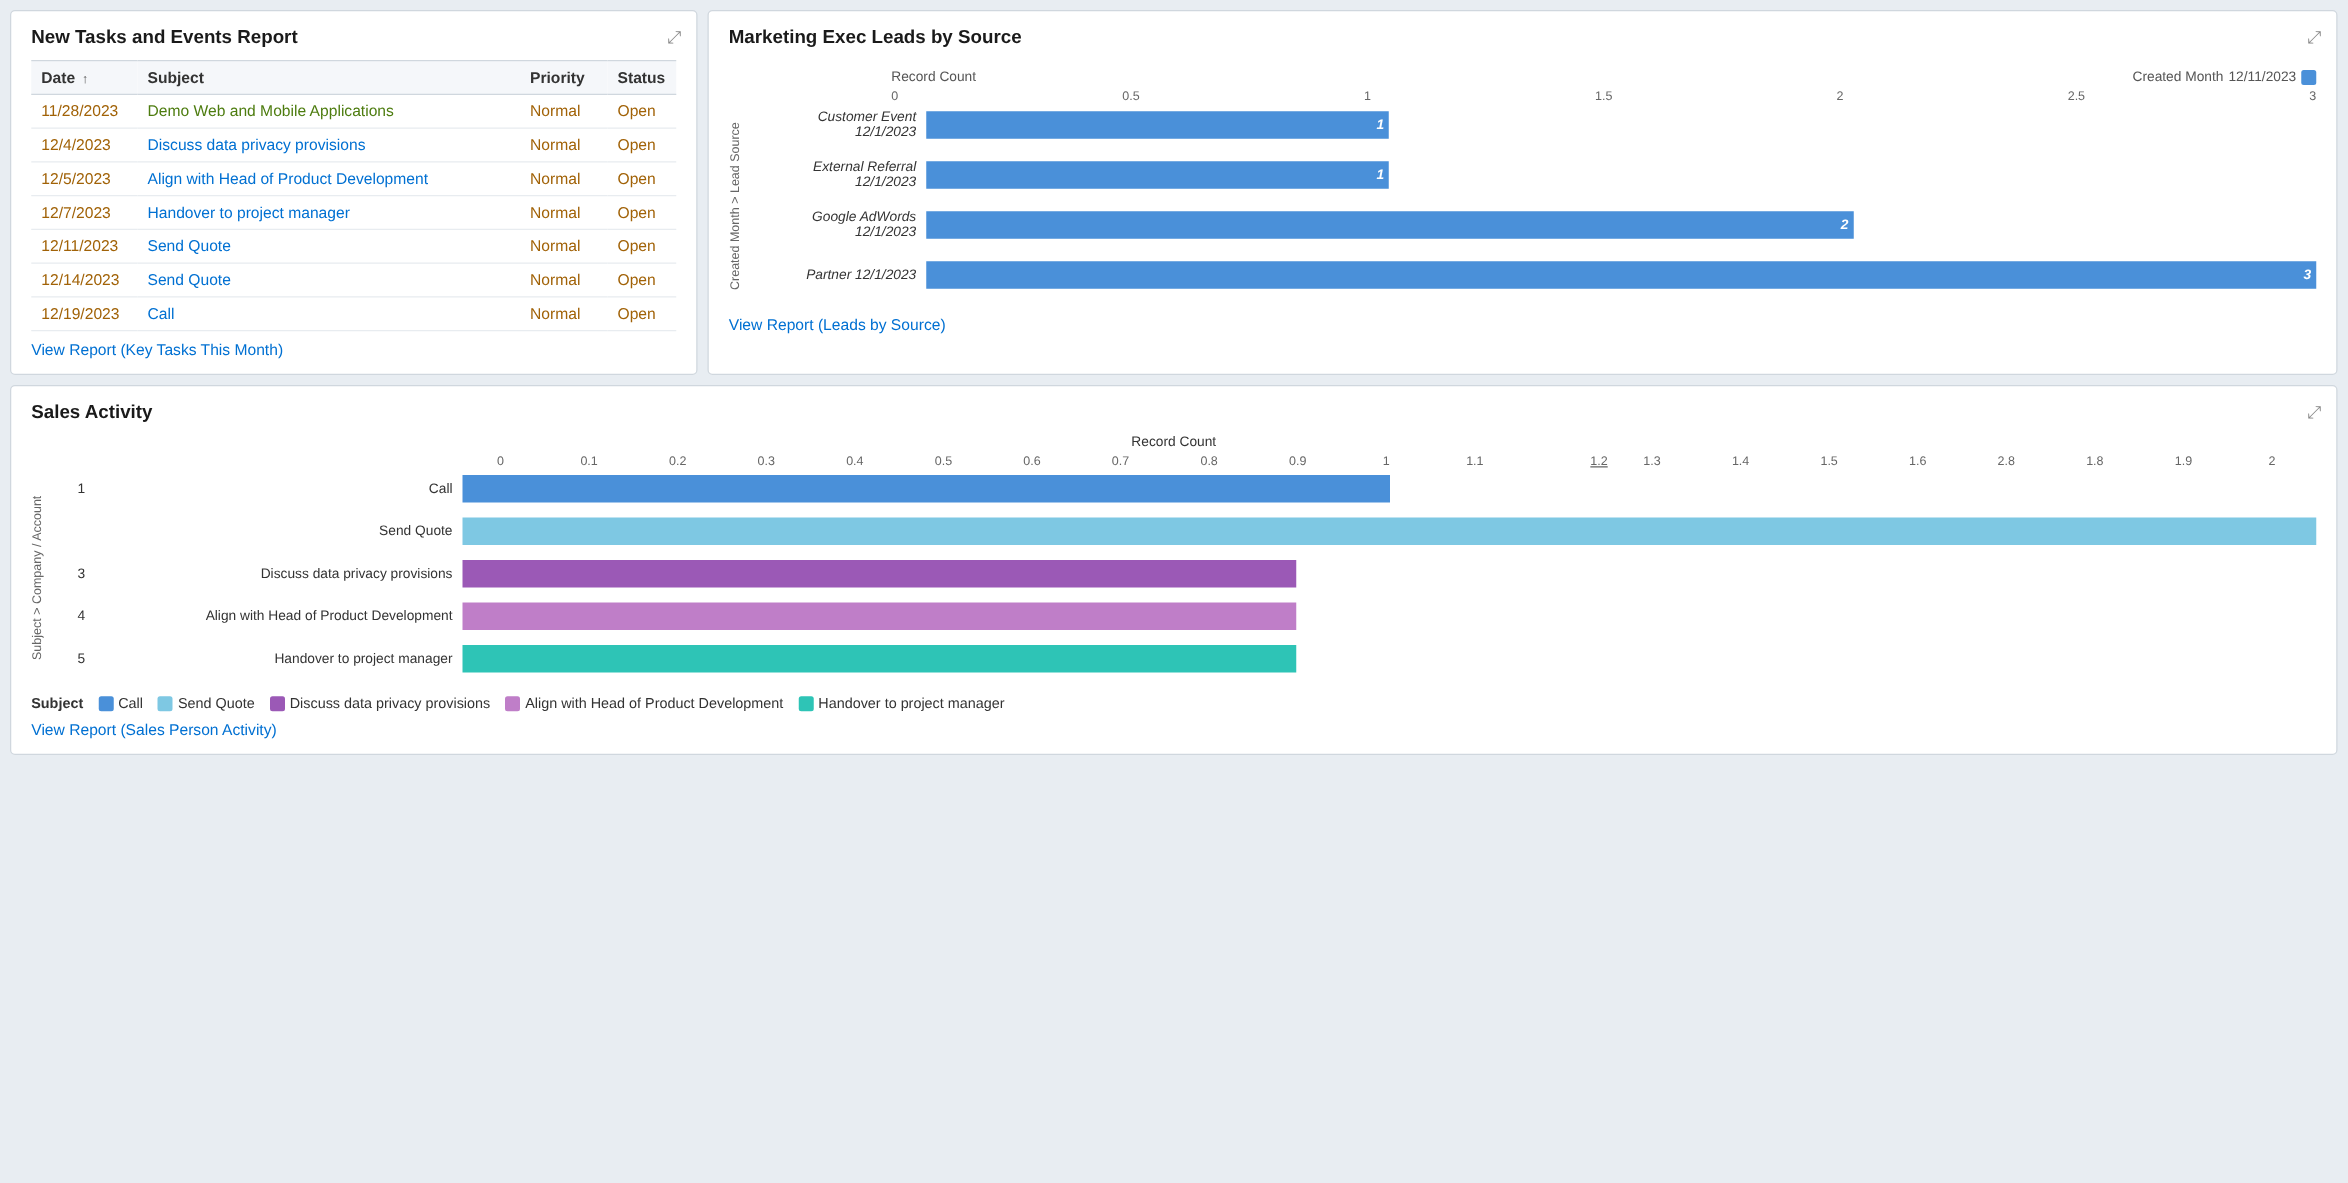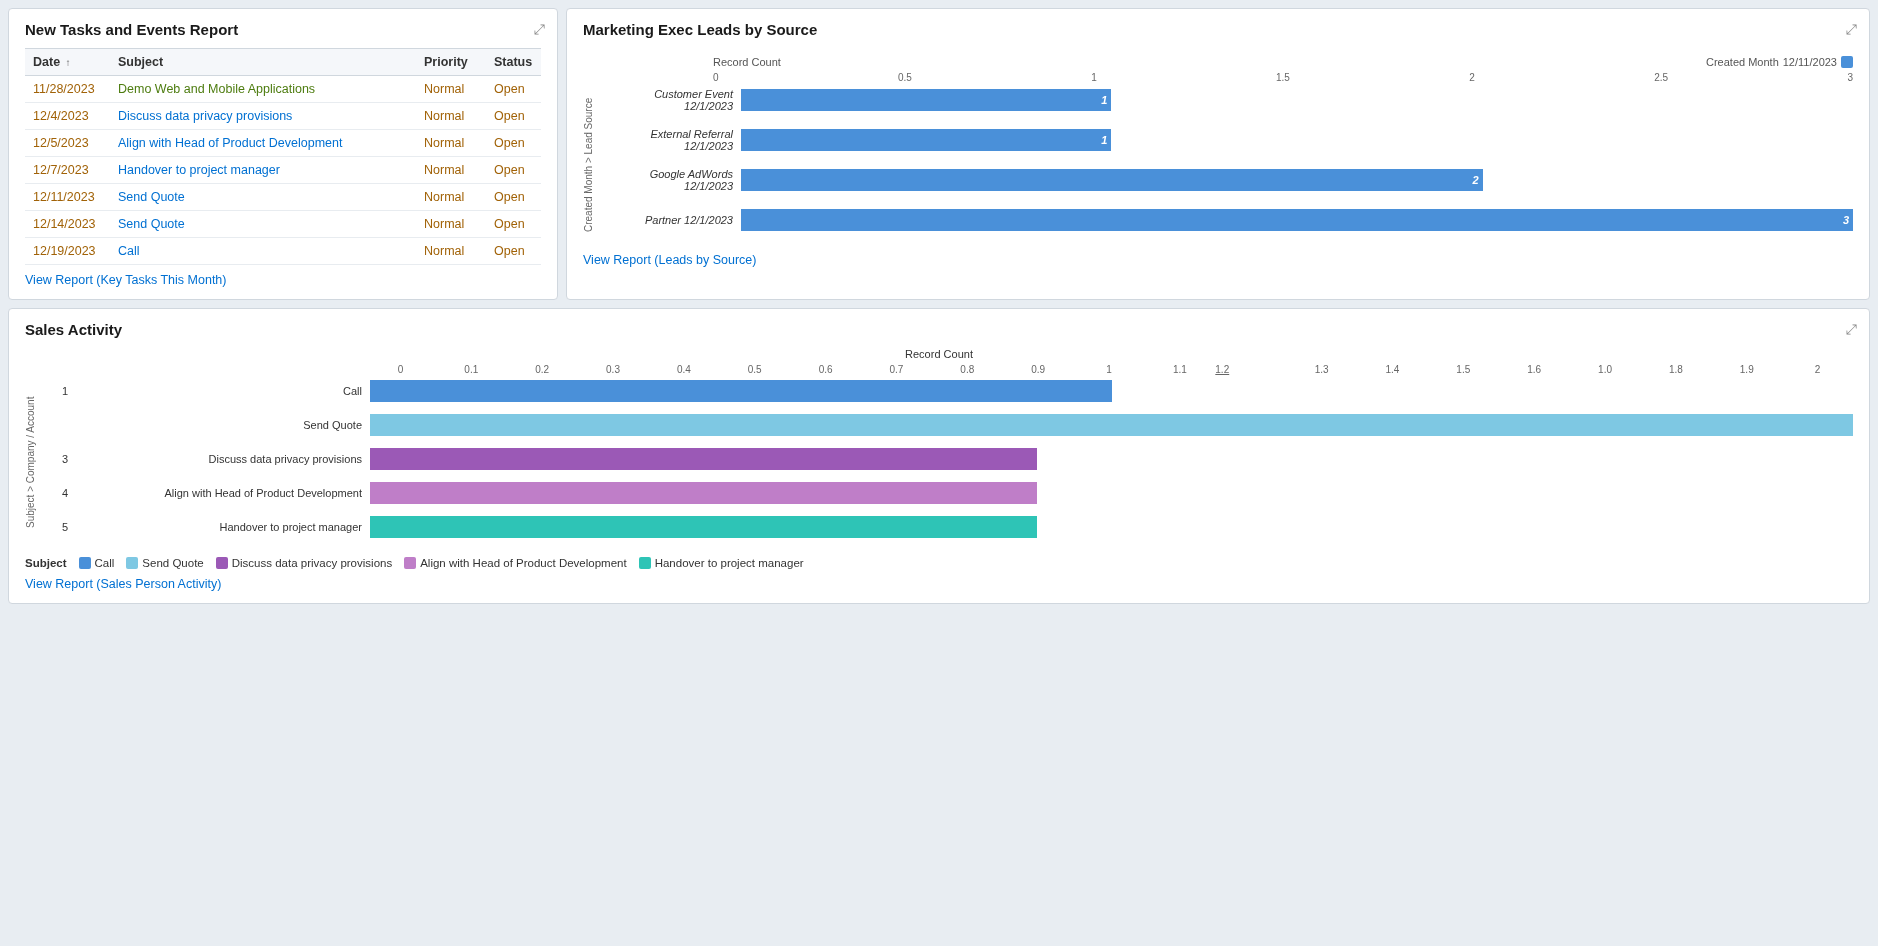--- a/index.html
+++ b/index.html
@@ -372,26 +372,26 @@
           <span style="flex: 1 1 0%; text-align: center;">0.2</span>
           <span style="flex: 1 1 0%; text-align: center;">0.3</span>
           <span style="flex: 1 1 0%; text-align: center;">0.4</span>
           <span style="flex: 1 1 0%; text-align: center;">0.5</span>
           <span style="flex: 1 1 0%; text-align: center;">0.6</span>
           <span style="flex: 1 1 0%; text-align: center;">0.7</span>
           <span style="flex: 1 1 0%; text-align: center;">0.8</span>
           <span style="flex: 1 1 0%; text-align: center;">0.9</span>
           <span style="flex: 1 1 0%; text-align: center;">1</span>
           <span style="flex: 1 1 0%; text-align: center;">1.1</span>
-          <span style="flex: 1 1 0%; text-align: left; text-decoration: underline;">1.2</span>
+          <span style="flex: 1 1 0%; text-align: right; text-decoration: underline;">1.2</span>
           <span style="flex: 1 1 0%; text-align: center;">1.3</span>
           <span style="flex: 1 1 0%; text-align: center;">1.4</span>
           <span style="flex: 1 1 0%; text-align: center;">1.5</span>
           <span style="flex: 1 1 0%; text-align: center;">1.6</span>
-          <span style="flex: 1 1 0%; text-align: center;">1.0</span>
+          <span style="flex: 1 1 0%; text-align: center;">2.8</span>
           <span style="flex: 1 1 0%; text-align: center;">1.8</span>
           <span style="flex: 1 1 0%; text-align: center;">1.9</span>
           <span style="flex: 1 1 0%; text-align: center;">2</span>
         </div>
       <div style="display:flex;">
         <div class="sales-y-axis">Subject &gt; Company / Account</div>
         <div style="flex:1; min-width:0;" id="sales-bars">
             <div class="sales-bar-row">
     <div class="sales-bar-num">1</div>
     <div class="sales-bar-label">Call</div>

